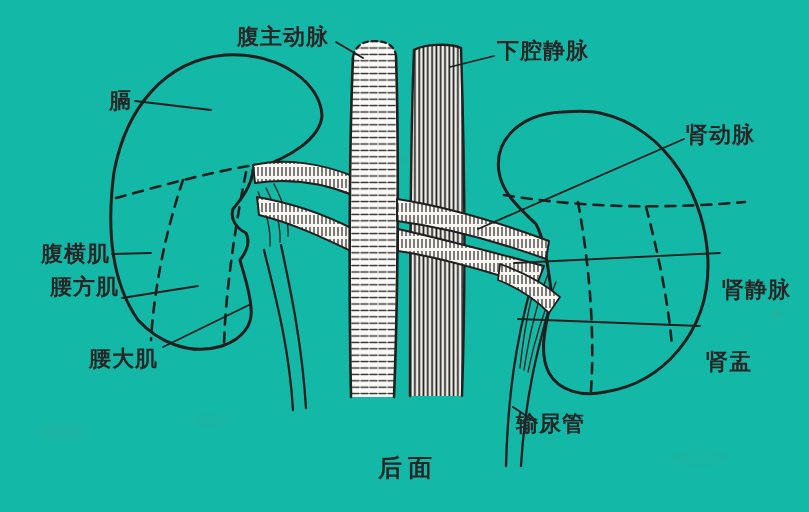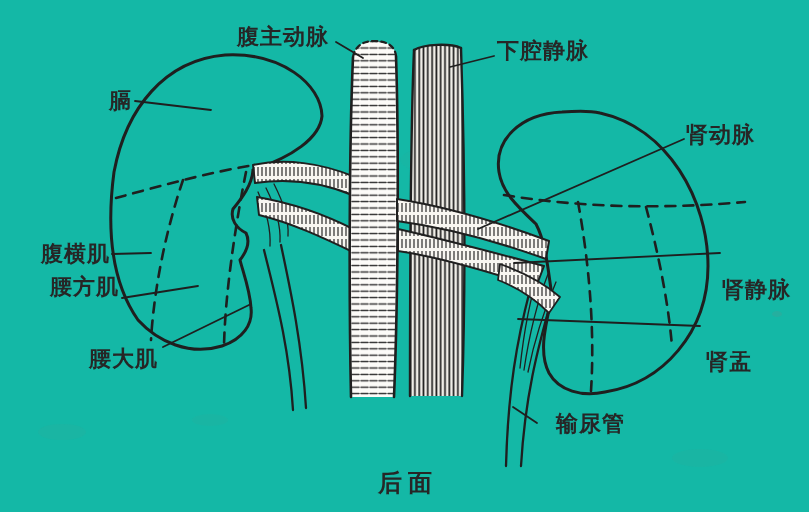--- a/index.html
+++ b/index.html
@@ -145,16 +145,16 @@
 
   <div class="lbl" style="left:237px;top:26px;">腹主动脉</div>
   <div class="lbl" style="left:497px;top:40px;">下腔静脉</div>
   <div class="lbl" style="left:109px;top:90px;">膈</div>
   <div class="lbl" style="left:686px;top:126px;font-family:Liberation Mono, monospace;">肾动脉</div>
   <div class="lbl" style="left:33px;top:243px;margin-left:8px;">腹横肌</div>
   <div class="lbl" style="left:722px;top:240px;margin-top:39px;">肾静脉</div>
   <div class="lbl" style="left:50px;top:276px;">腰方肌</div>
   <div class="lbl" style="left:706px;top:315px;margin-top:36px;">肾盂</div>
   <div class="lbl" style="left:89px;top:348px;">腰大肌</div>
-  <div class="lbl" style="left:556px;top:413px;text-align:right;">输尿管</div>
-  <div class="lbl caption" style="left:378px;top:471px;">后面</div>
+  <div class="lbl" style="left:516px;top:413px;text-align:right;">输尿管</div>
+  <div class="lbl caption" style="left:378px;top:456px;">后面</div>
 
 </div>
 
 </body></html>

